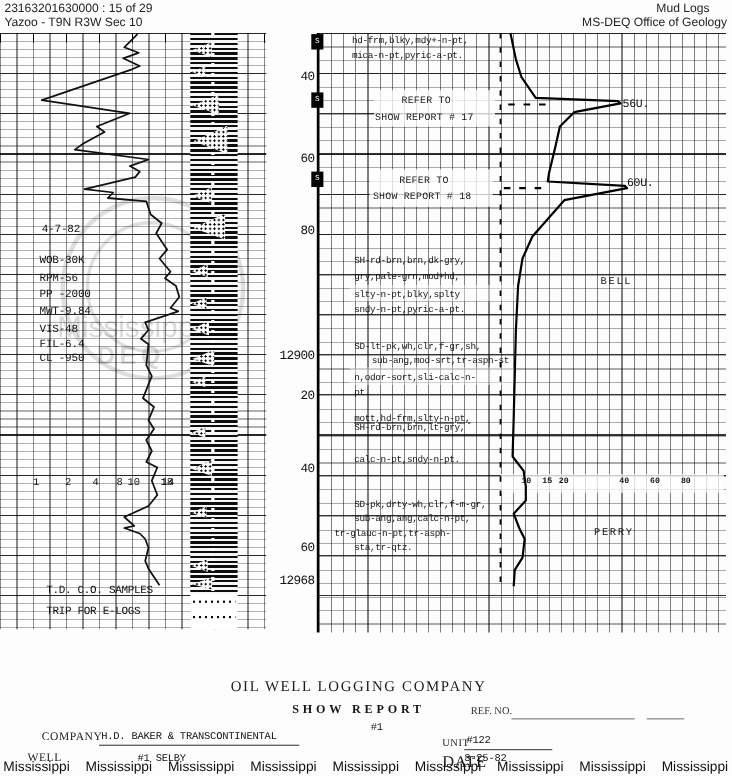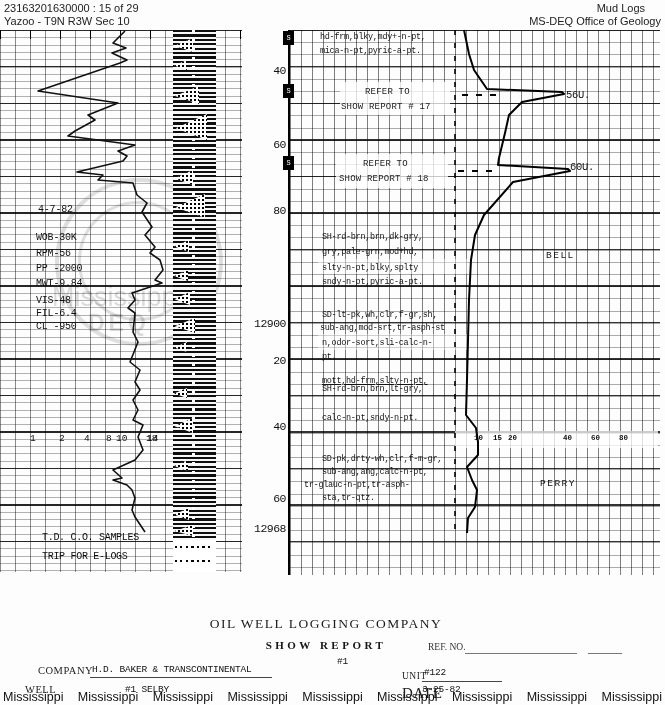--- a/index.html
+++ b/index.html
@@ -176,21 +176,21 @@
 <div class="t refer" style="left:339px;top:172px;">SHOW REPORT # 18</div>
 <div class="t peak" style="left:570px;top:160px;">60U.</div>
 
 <div class="t" style="left:322px;top:230px;">SH-rd-brn,brn,dk-gry,</div>
 <div class="t" style="left:322px;top:245px;">gry,pale-grn,mod+hd,</div>
 <div class="t" style="left:322px;top:261px;">slty-n-pt,blky,splty</div>
 <div class="t" style="left:322px;top:275px;">sndy-n-pt,pyric-a-pt.</div>
 <div class="t form-name" style="left:546px;top:248px;">BELL</div>
 
 <div class="t" style="left:322px;top:308px;">SD-lt-pk,wh,clr,f-gr,sh,</div>
-<div class="t" style="left:320px;top:321px;">sub-ang,mod-srt,tr-asph-st</div>
+<div class="t" style="left:338px;top:321px;">sub-ang,mod-srt,tr-asph-st</div>
 <div class="t" style="left:322px;top:336px;">n,odor-sort,sli-calc-n-</div>
 <div class="t" style="left:322px;top:350px;">pt.</div>
 
 <div class="t" style="left:322px;top:382px;">SH-rd-brn,brn,lt-gry,</div>
 <div class="t" style="left:322px;top:374px;text-decoration:underline;">mott,hd-frm,slty-n-pt,</div>
 <div class="t" style="left:322px;top:411px;text-align:right;">calc-n-pt,sndy-n-pt.</div>
 
 <span class="rscale" style="left:474px;">10</span>
 <span class="rscale" style="left:493px;">15</span>
 <span class="rscale" style="left:508px;">20</span>

